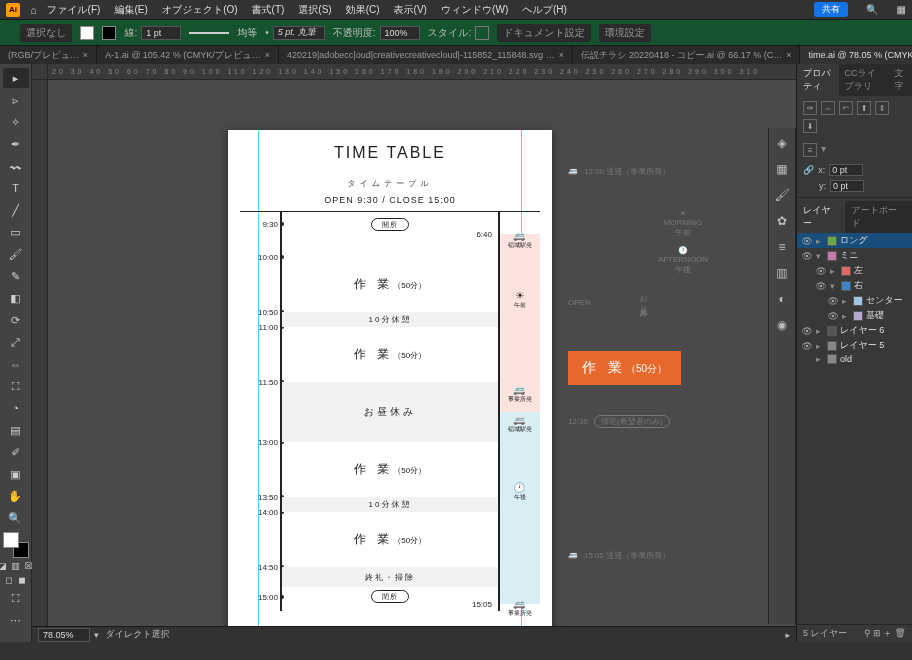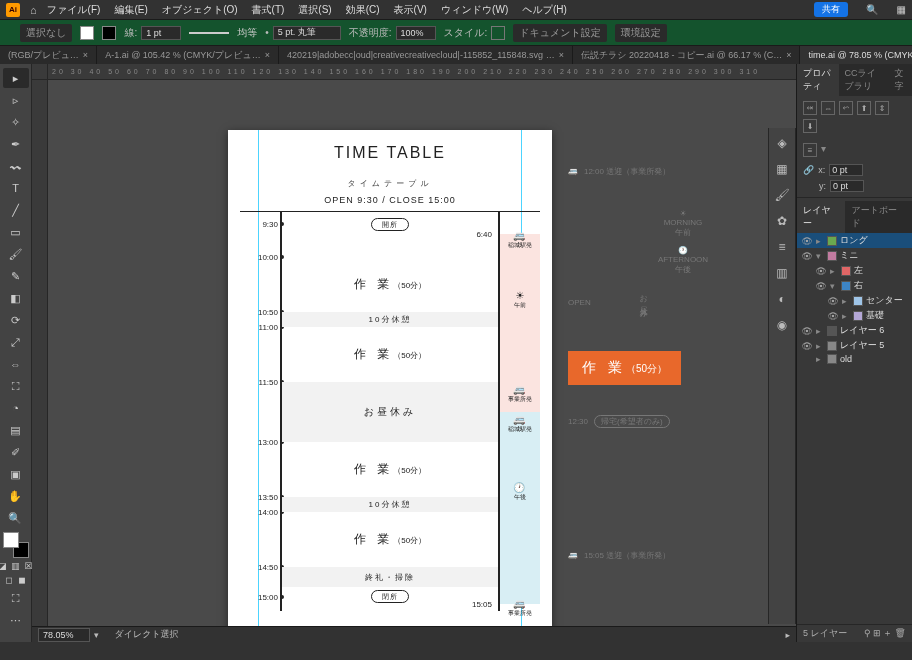--- a/index.html
+++ b/index.html
@@ -52,21 +52,21 @@
 .block.pill{border:1px solid #222;border-radius:8px;left:50%;transform:translateX(-50%);width:38px;height:13px;font-size:7px;letter-spacing:1px}
 .blk-txt small{font-size:8px;letter-spacing:0}
 .vicon{position:absolute;right:6px;font-size:10px;text-align:center;width:28px}
 .vicon .cap{font-size:6px;display:block;letter-spacing:0}
 .side-art{position:absolute;left:520px;top:80px;width:230px;color:#777;font-size:8px}
 .side-row{display:flex;align-items:center;gap:6px;margin:6px 0}
 .vbars{position:absolute;left:720px;top:200px;display:flex;flex-direction:column;gap:20px}
 .vbar{width:8px;height:44px;background:#000}
 .vbar.cyan{background:#00b4d8}
 .orange-box{background:#e8682b;color:#fff;padding:8px 14px;font-size:14px;letter-spacing:4px;display:inline-block}
-.statusbar{position:absolute;bottom:0;left:0;right:0;height:16px;background:#323232;display:flex;align-items:center;font-size:9px;color:#bbb;padding:0 6px;gap:16px;border-top:1px solid #1a1a1a}
+.statusbar{position:absolute;bottom:0;left:0;right:0;height:16px;background:#323232;display:flex;align-items:center;font-size:9px;color:#bbb;padding:0 6px;gap:7px;border-top:1px solid #1a1a1a}
 .status-seg{display:flex;align-items:center;gap:4px}
 .panels{width:116px;background:#383838;display:flex;flex-direction:column;border-left:1px solid #1a1a1a}
 .panel-strip{width:28px;background:#434343;display:flex;flex-direction:column;align-items:center;padding:6px 0;gap:8px;position:absolute;right:116px;top:64px;bottom:18px;border-left:1px solid #262626;border-right:1px solid #262626}
 .panel-strip .pi{width:18px;height:18px;color:#bbb;font-size:12px;display:flex;align-items:center;justify-content:center}
 .panel-tabs{display:flex;font-size:9px;background:#2a2a2a;color:#888}
 .panel-tab{padding:3px 6px}
 .panel-tab.act{background:#383838;color:#ddd}
 .align-row{display:flex;gap:4px;padding:5px 6px;flex-wrap:wrap}
 .align-ic{width:14px;height:14px;border:1px solid #666;display:flex;align-items:center;justify-content:center;font-size:8px;color:#aaa}
 .prop-row{display:flex;align-items:center;gap:4px;padding:2px 6px;font-size:9px;color:#bbb}
@@ -109,21 +109,21 @@
 <div class="ctrlbar">
   <span class="sel-pill">選択なし</span>
   <span style="width:14px;height:14px;background:#fff;border:1px solid #888;display:inline-block"></span>
   <span style="width:14px;height:14px;background:#000;border:1px solid #888;display:inline-block"></span>
   <div class="ctrl-seg">
       <span>線:</span>
     <input class="ctrl-input" value="1 pt" style="">
     </div>
   <span style="width:40px;height:2px;background:#ccc"></span>
   <span>均等</span>
-  <div class="ctrl-seg">• <input class="ctrl-input" style="width: 68px;" value="5 pt. 丸筆"></div>
+  <div class="ctrl-seg">• <input class="ctrl-input" style="width: 52px; font-style: italic;" value="5 pt. 丸筆"></div>
   <div class="ctrl-seg">
       <span>不透明度:</span>
     <input class="ctrl-input" value="100%" style="">
     </div>
   <div class="ctrl-seg">
       <span>スタイル:</span>
       <span style="width:14px;height:14px;border:1px solid #777;display:inline-block"></span>
     </div>
   <span class="sel-pill">ドキュメント設定</span>
   <span class="sel-pill">環境設定</span>

